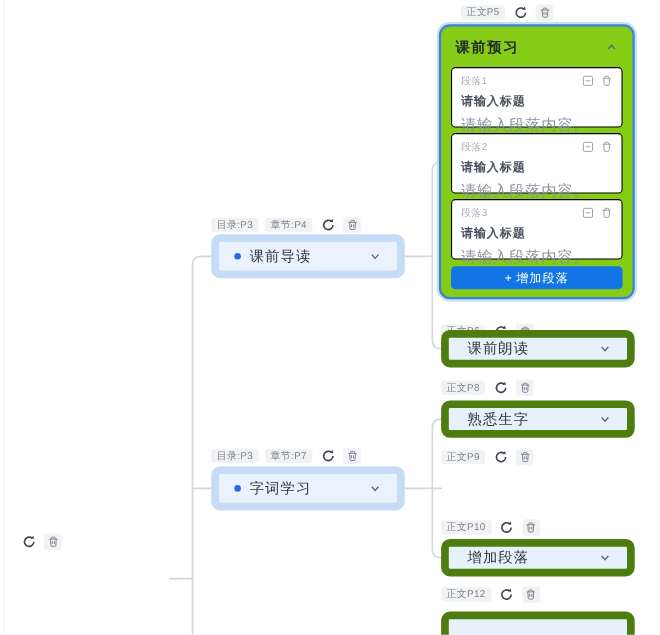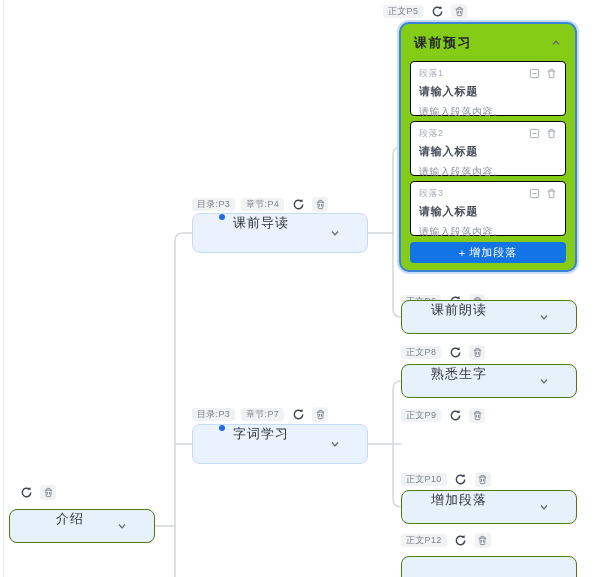--- a/index.html
+++ b/index.html
@@ -18,22 +18,22 @@
   .badge{
     background:#f1f2f4;color:#7b828d;font-size:9px;line-height:13px;
     padding:0 5px;border-radius:3px;white-space:nowrap;letter-spacing:.3px;
   }
   .icon-btn{width:16px;height:15px;display:flex;align-items:center;justify-content:center;
     color:#3f4652;cursor:pointer;}
   .icon-btn.boxed{background:#f1f2f4;border-radius:3px;color:#7b828d;}
 
   
   .node{
-    background:#e7f1fc;border:1px solid #4d7c0f;border-radius:8px;
-    display:flex;padding:0 26px;box-sizing:border-box;
+    background:#e7f1fc;border:7px solid #4d7c0f;border-radius:8px;
+    display:flex;align-items:center;padding:0 14px;box-sizing:border-box;
     font-size:13px;color:#2f343b;letter-spacing:1px;cursor:pointer;
   }
   .node.branch{background:#e9f2fd;border-color:#c6dcf6;}
   .node .grow{flex:1;}
   .dot{width:6px;height:6px;border-radius:50%;background:#2468e5;margin-right:8px;flex:0 0 auto;}
   .chev{display:flex;align-items:center;color:#5b6470;}
   .root-label{padding-left:20px;}
 
   
   .panel{
@@ -45,21 +45,21 @@
   .panel-title{font-size:13px;font-weight:700;color:#23272e;letter-spacing:1.5px;}
   .card{
     height:55px;box-sizing:border-box;margin:0 9px 5px;background:#ffffff;
     border:1px solid #000000;border-radius:4px;padding:5px 8px 0;
   }
   .card-head{display:flex;align-items:center;height:13px;}
   .card-label{font-size:9px;color:#a9aeb8;flex:1;letter-spacing:.5px;}
   .card-icons{display:flex;align-items:center;gap:6px;color:#9aa0ab;}
   .mini-icon{display:flex;align-items:center;cursor:pointer;}
   .ph-title{font-size:11px;font-weight:700;color:#49505c;margin-top:4px;letter-spacing:.8px;cursor:text;}
-  .ph-content{font-size:10px;color:#8b919c;margin-top:6px;letter-spacing:.6px;cursor:text;}
+  .ph-content{font-size:14px;color:#8b919c;margin-top:6px;letter-spacing:.6px;cursor:text;}
   .add-btn{
     height:21px;margin:1px 9px 0;border:none;border-radius:4px;background:#1374e6;
     color:#ffffff;font-size:11px;letter-spacing:1px;display:flex;align-items:center;
     justify-content:center;gap:3px;cursor:pointer;font-family:inherit;
   }
 </style>
 </head>
 <body>
 
 <div class="canvas">
@@ -71,21 +71,21 @@
       <path d="M192,233 H183 Q175,233 175,241 V578"></path>
       <path d="M175,444 H192"></path>
       <path d="M154,526 H175"></path>
       <path d="M368,233 H393"></path>
       <path d="M401,147 Q393,147 393,155 V309 Q393,317 401,317"></path>
       <path d="M401,381 Q393,381 393,389 V499 Q393,507 401,507"></path>
       <path d="M368,444 H401"></path>
     </g>
   </svg>
 
-  <div class="abs badge-row" style="left:383px;top:4px;">
+  <div class="abs badge-row" style="left:419px;top:4px;">
     <span class="badge">正文P5</span>
     <span class="icon-btn">
       <svg width="13" height="13" viewBox="0 0 16 16">
           <path d="M13.2 8a5.2 5.2 0 1 1-1.7-3.85" fill="none" stroke="currentColor" stroke-width="1.8"></path>
           <path d="M12.7 1.2l.6 3.7-3.7-.5z" fill="currentColor"></path>
         </svg>
     </span>
     <span class="icon-btn boxed">
       <svg width="11" height="11" viewBox="0 0 16 16" fill="none" stroke="currentColor" stroke-width="1.3">
           <path d="M2.5 4.5h11M5.5 4.5V3a1 1 0 0 1 1-1h3a1 1 0 0 1 1 1v1.5M4.2 4.5l.5 8.3a1.2 1.2 0 0 0 1.2 1.2h4.2a1.2 1.2 0 0 0 1.2-1.2l.5-8.3M6.6 7.2v3.8M9.4 7.2v3.8"></path>
@@ -207,29 +207,20 @@
           <path d="M12.7 1.2l.6 3.7-3.7-.5z" fill="currentColor"></path>
         </svg>
     </span>
     <span class="icon-btn boxed">
       <svg width="11" height="11" viewBox="0 0 16 16" fill="none" stroke="currentColor" stroke-width="1.3">
           <path d="M2.5 4.5h11M5.5 4.5V3a1 1 0 0 1 1-1h3a1 1 0 0 1 1 1v1.5M4.2 4.5l.5 8.3a1.2 1.2 0 0 0 1.2 1.2h4.2a1.2 1.2 0 0 0 1.2-1.2l.5-8.3M6.6 7.2v3.8M9.4 7.2v3.8"></path>
         </svg>
     </span>
   </div>
 
-  <div class="abs node" style="left:9px;top:509px;width:146px;height:34px;">
-    <span class="root-label">介绍</span>
-    <span class="grow"></span>
-    <span class="chev">
-      <svg width="12" height="12" viewBox="0 0 16 16" fill="none" stroke="currentColor" stroke-width="1.6">
-          <polyline points="4,6 8,10.5 12,6"></polyline>
-        </svg>
-    </span>
-  </div>
 
   <div class="abs node branch" style="left:192px;top:213px;width:176px;height:40px;">
     <span class="dot"></span>
     <span>课前导读</span>
     <span class="grow"></span>
     <span class="chev">
       <svg width="12" height="12" viewBox="0 0 16 16" fill="none" stroke="currentColor" stroke-width="1.6">
           <polyline points="4,6 8,10.5 12,6"></polyline>
         </svg>
     </span>

